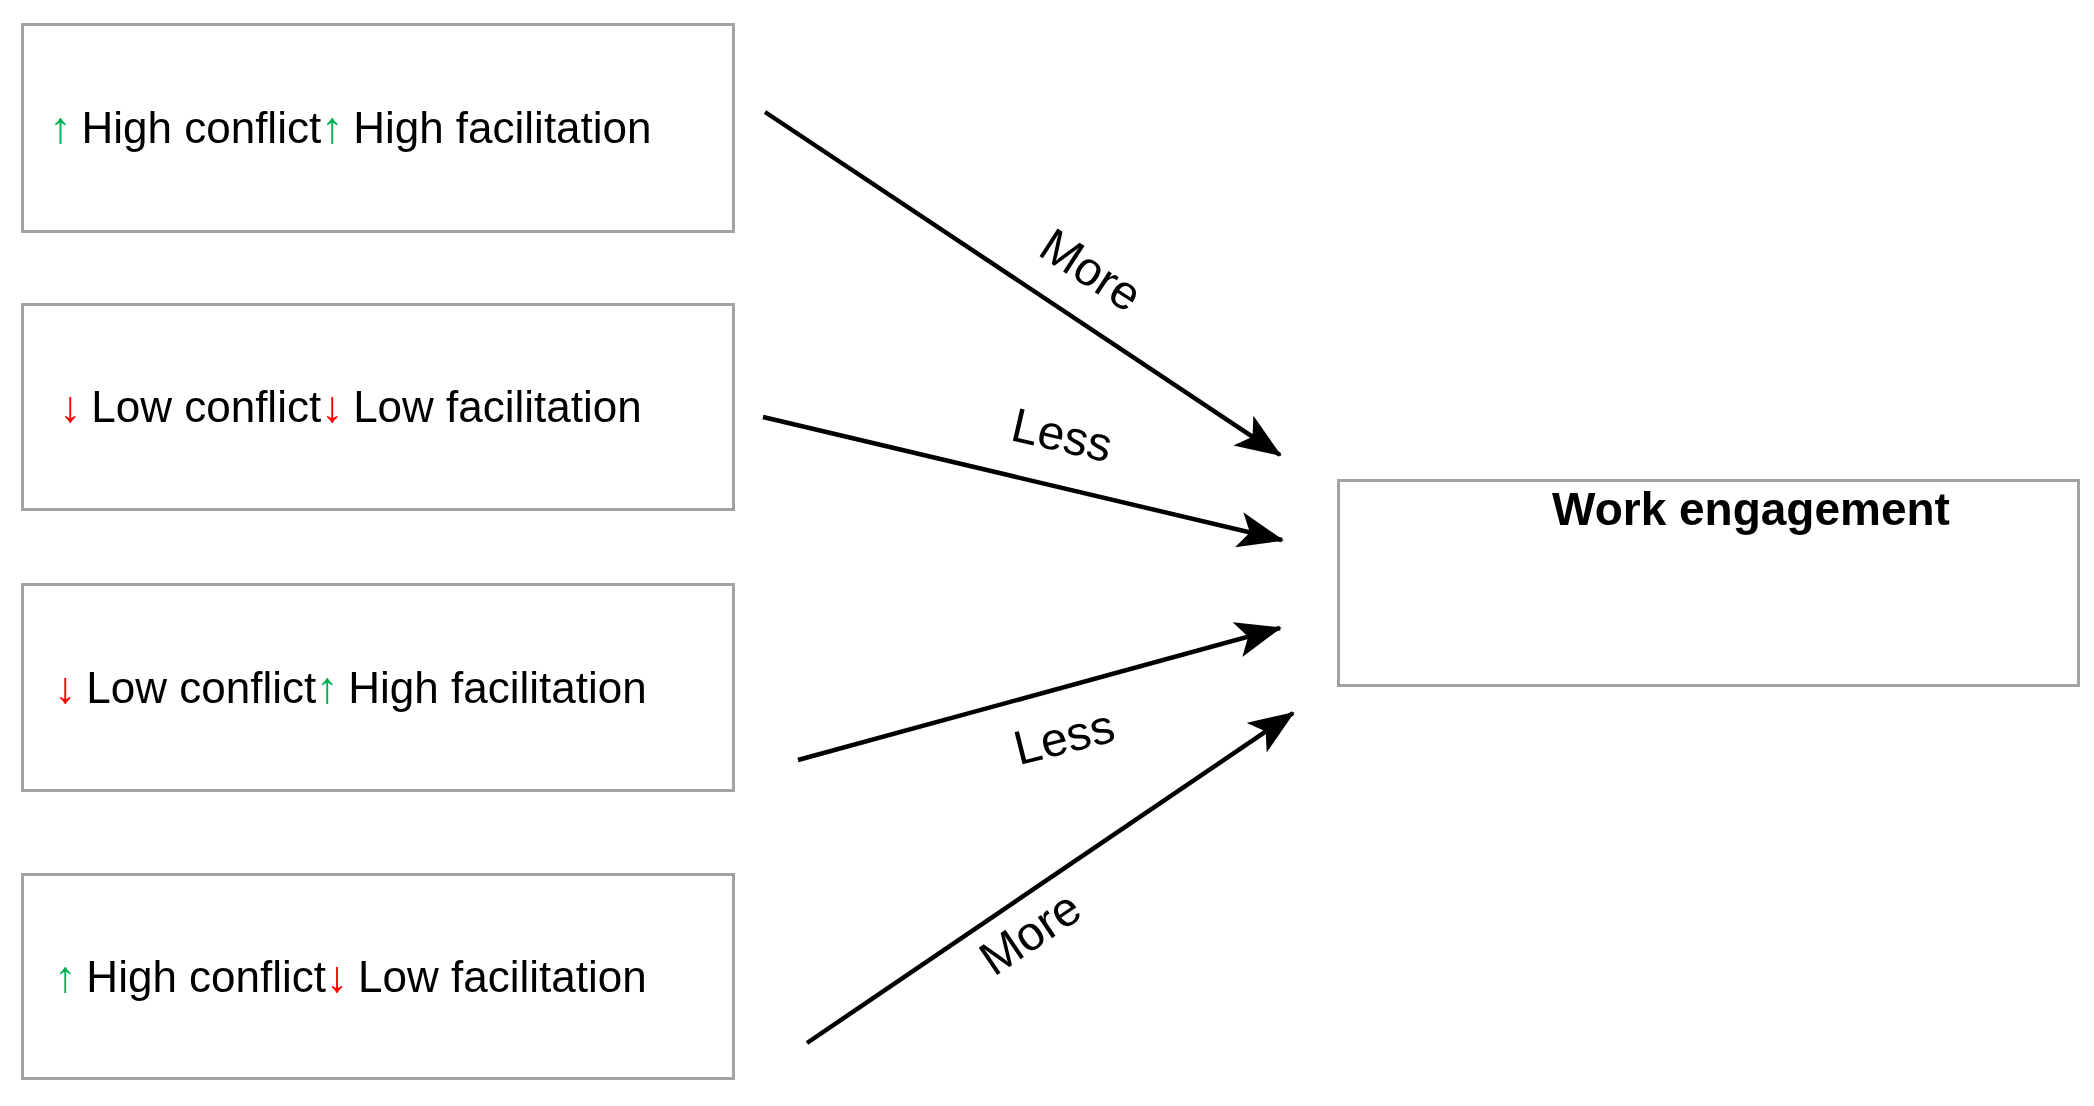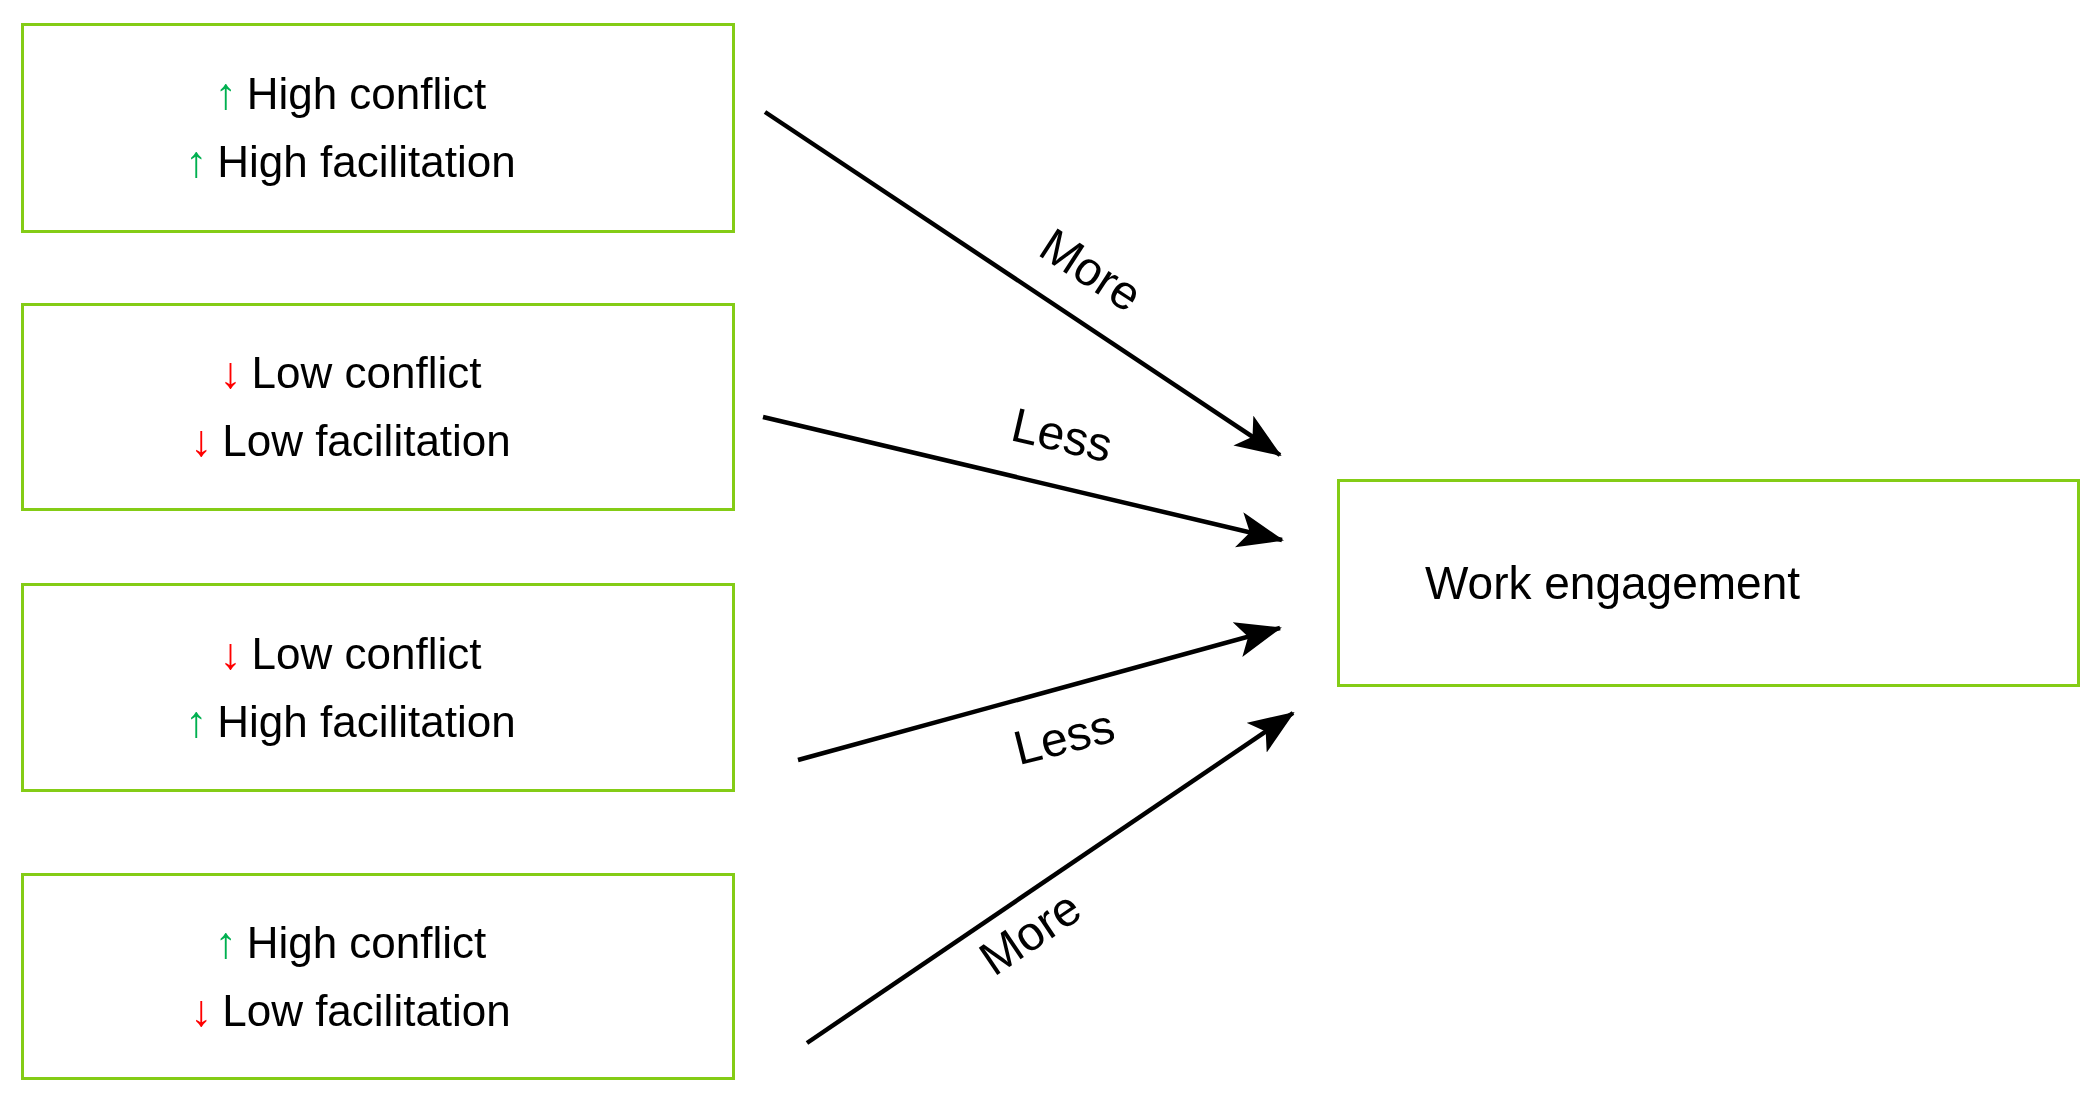--- a/index.html
+++ b/index.html
@@ -7,23 +7,23 @@
     position:relative;
     width:2094px;height:1106px;
     background:#ffffff;
     font-family:"Liberation Sans", sans-serif;
     overflow:hidden;
   }
   .box{
     position:absolute;
     box-sizing:border-box;
     background:#ffffff;
-    border:3px solid #84cc16;
+    border:3px solid #a3a3a3;
     display:flex;
-    flex-direction:column;
+    flex-direction:row;
     justify-content:center;
     align-items:center;
   }
   .ante-box{
     left:21px;
     width:714px;
     padding-right:55px;
   }
   .box-line{
     font-size:44px;
@@ -33,20 +33,21 @@
   }
   .glyph{
     display:inline-block;
     margin-right:10px;
     font-weight:bold;
   }
   .outcome-box{
     left:1337px;top:479px;width:743px;height:208px;
     align-items:flex-start;
     padding-left:85px;
+    font-weight:bold;
   }
   .outcome-label{
     font-size:46px;
     color:#000000;
     white-space:nowrap;
   }
   svg.arrow-layer{
     position:absolute;
     left:0;top:0;width:2094px;height:1106px;
   }

